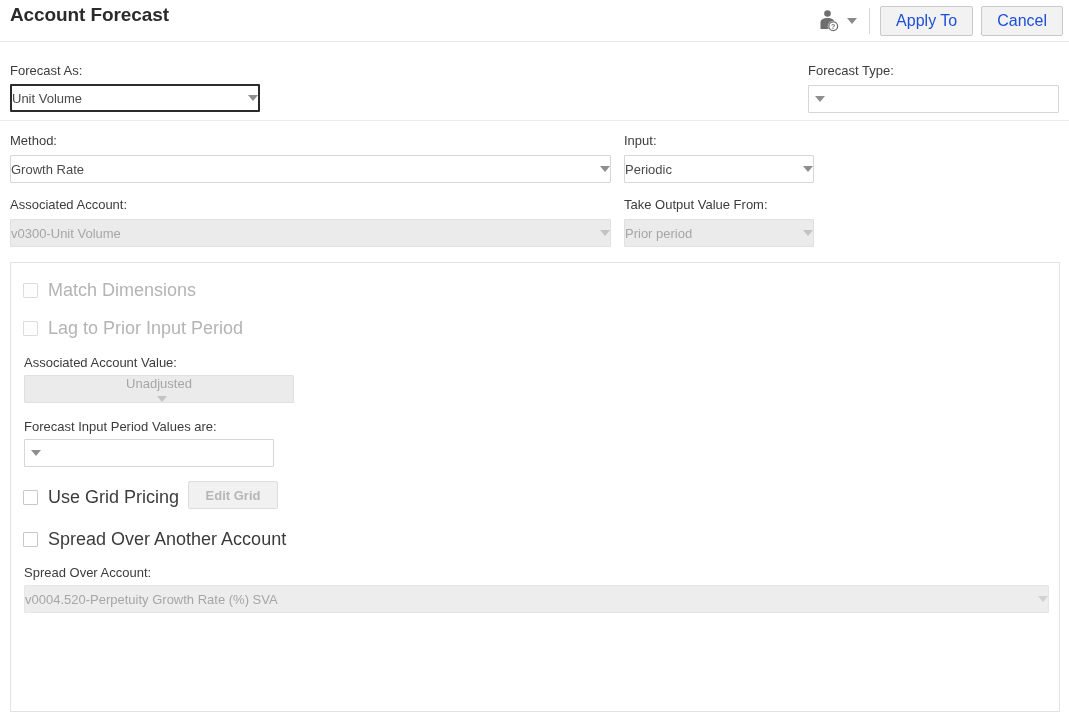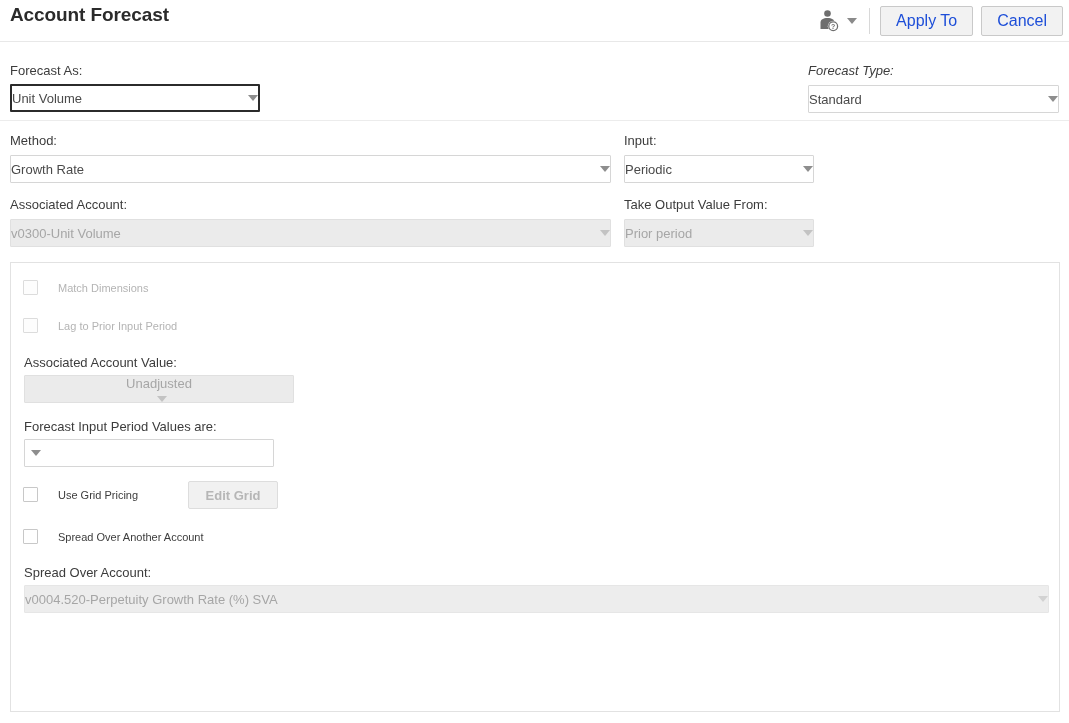--- a/index.html
+++ b/index.html
@@ -169,22 +169,22 @@
   .chk-box {
     width: 15px;
     height: 15px;
     border: 1px solid #c8c8c8;
     background: #ffffff;
     border-radius: 1px;
     flex: 0 0 auto;
   }
   .chk-box.disabled { border-color: #dcdcdc; background: #fdfdfd; }
   .chk-label {
-    margin-left: 20px;
-    font-size: 11px;
+    margin-left: 10px;
+    font-size: 18px;
     color: #3c3c3c;
     white-space: nowrap;
     text-align: center;
   }
   .chk-label.muted { color: #b4b4b4; }
 
   .ghost-btn {
     position: absolute;
     height: 28px;
     padding: 0 14px;
@@ -229,23 +229,22 @@
   </div>
 </div>
 <div class="header-rule"></div>
 
 <div class="field-label" style="left:10px; top:63px;">Forecast As:</div>
 <div class="select-box focused" style="left:10px; top:84px; width:250px;">
   <span class="val">Unit Volume</span>
   <span class="arrow"></span>
 </div>
 
-<div class="field-label" style="left:808px; top:63px;font-style:italic;">Forecast Type:</div>
+<div class="field-label" style="left:808px; top:63px;">Forecast Type:</div>
 <div class="select-box" style="left:808px; top:85px; width:251px;">
-  <span class="val">Standard</span>
   <span class="arrow"></span>
 </div>
 
 <div class="row-rule" style="left:0px; top:120px; width:1069px;"></div>
 
 <div class="field-label" style="left:10px; top:133px;">Method:</div>
 <div class="select-box" style="left:10px; top:155px; width:601px;">
   <span class="val">Growth Rate</span>
   <span class="arrow"></span>
 </div>

